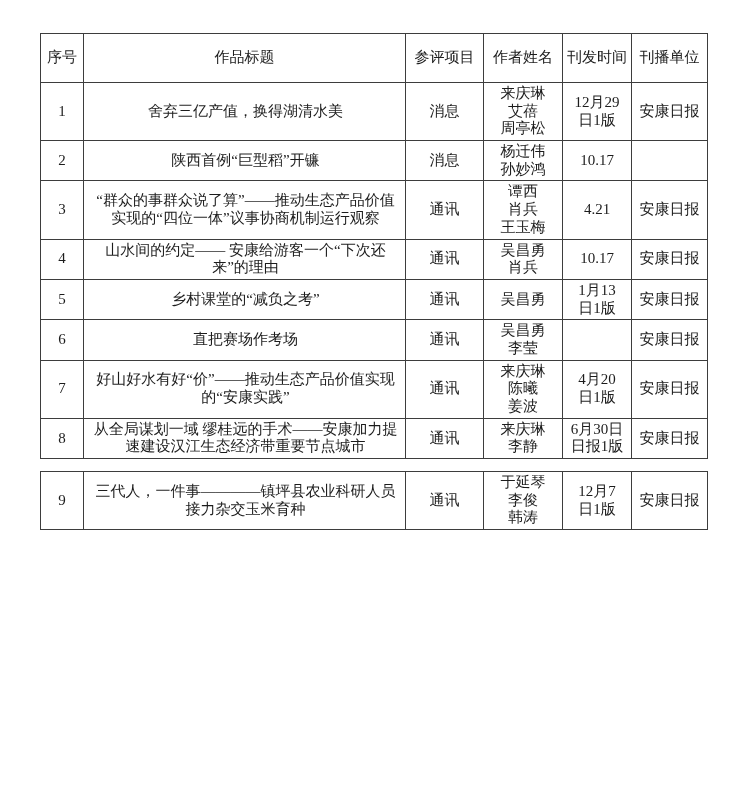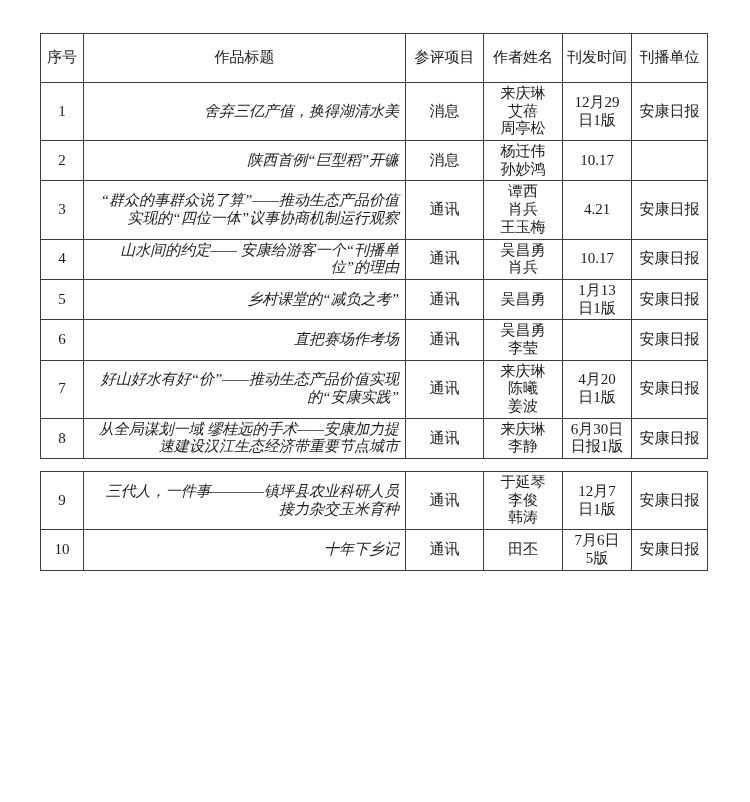--- a/index.html
+++ b/index.html
@@ -39,24 +39,23 @@
     word-break: break-word;
   }
   .award-table th {
     height: 44px;
     margin-left: 12px;
   }
   .award-table td {
     height: 31px;
   }
   .award-table td.cell-title {
-    text-align: right;
+    text-align: center;
     padding-left: 8px;
     padding-right: 6px;
-    font-style: italic;
   }
   .multiline {
     white-space: pre-line;
   }
   .col-no      { width: 43px; }
   .col-title   { width: 322px; }
   .col-category{ width: 78px; }
   .col-authors { width: 79px; }
   .col-time    { width: 69px; }
   .col-unit    { width: 76px; }
@@ -114,21 +113,21 @@
           <td class="cell-title">“群众的事群众说了算”——推动生态产品价值实现的“四位一体”议事协商机制运行观察</td>
           <td class="cell-category">通讯</td>
           <td class="cell-authors multiline">谭西
 肖兵
 王玉梅</td>
           <td class="cell-time multiline">4.21</td>
           <td class="cell-unit">安康日报</td>
         </tr>
         <tr>
           <td class="cell-no">4</td>
-          <td class="cell-title">山水间的约定—— 安康给游客一个“刊播单位”的理由</td>
+          <td class="cell-title">山水间的约定—— 安康给游客一个“下次还来”的理由</td>
           <td class="cell-category">通讯</td>
           <td class="cell-authors multiline">吴昌勇
 肖兵</td>
           <td class="cell-time multiline">10.17</td>
           <td class="cell-unit">安康日报</td>
         </tr>
         <tr>
           <td class="cell-no">5</td>
           <td class="cell-title">乡村课堂的“减负之考”</td>
           <td class="cell-category">通讯</td>
@@ -186,25 +185,16 @@
           <td class="cell-no">9</td>
           <td class="cell-title">三代人，一件事————镇坪县农业科研人员接力杂交玉米育种</td>
           <td class="cell-category">通讯</td>
           <td class="cell-authors multiline">于延琴
 李俊
 韩涛</td>
           <td class="cell-time multiline">12月7
 日1版</td>
           <td class="cell-unit">安康日报</td>
         </tr>
-        <tr>
-          <td class="cell-no">10</td>
-          <td class="cell-title">十年下乡记</td>
-          <td class="cell-category">通讯</td>
-          <td class="cell-authors multiline">田丕</td>
-          <td class="cell-time multiline">7月6日
-5版</td>
-          <td class="cell-unit">安康日报</td>
-        </tr>
       </tbody>
   </table>
 
 </div>
 
 </body></html>

